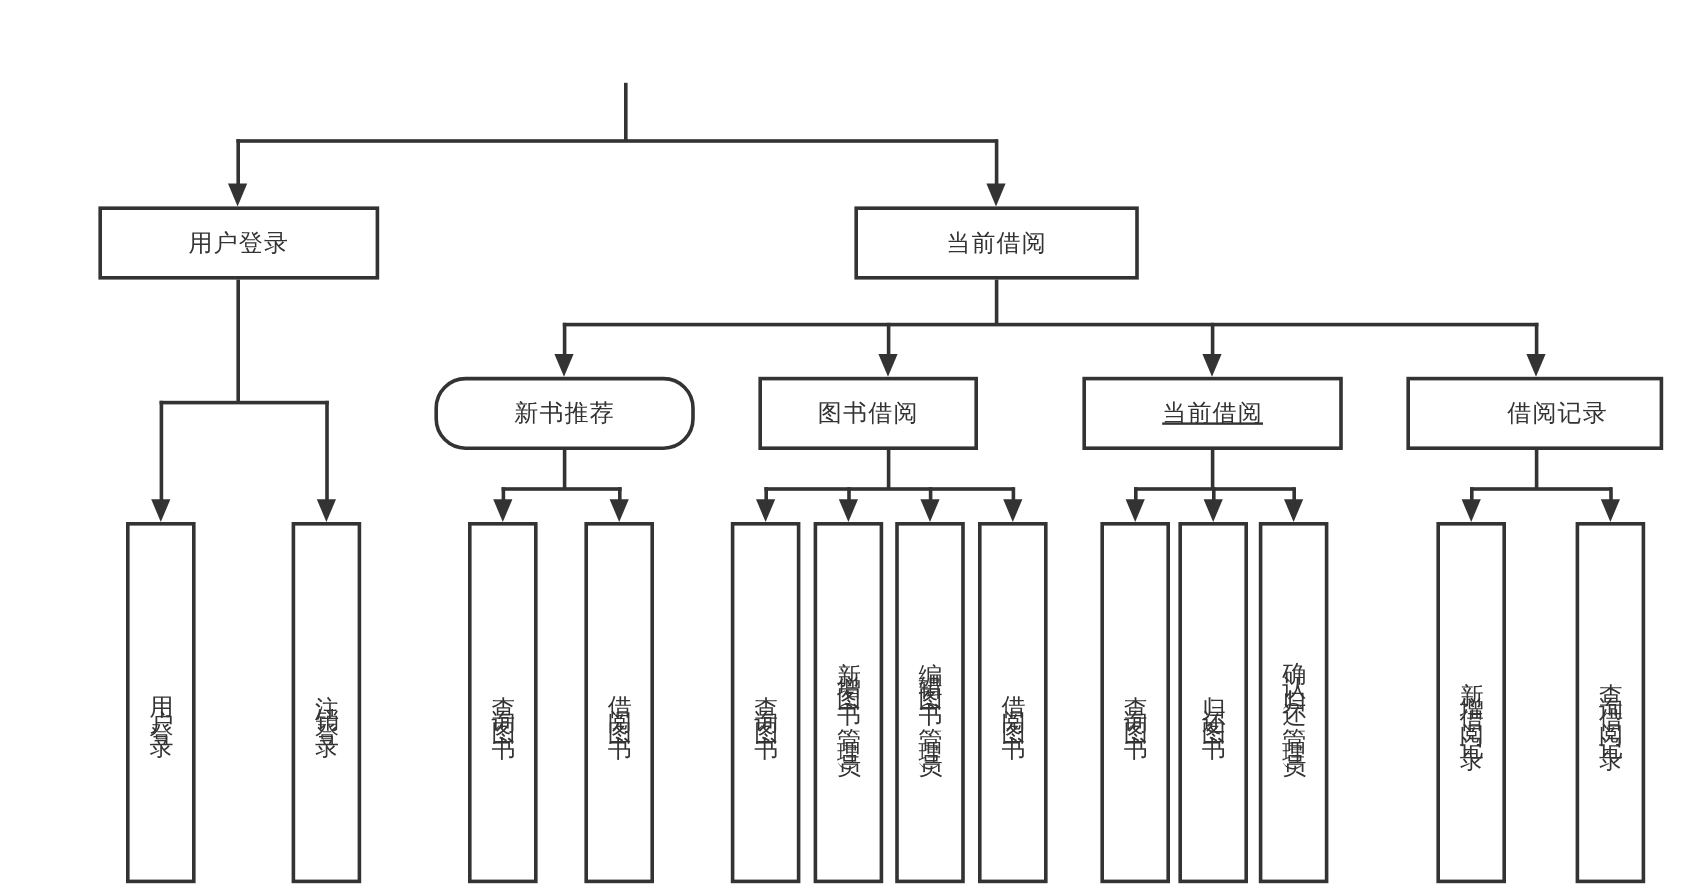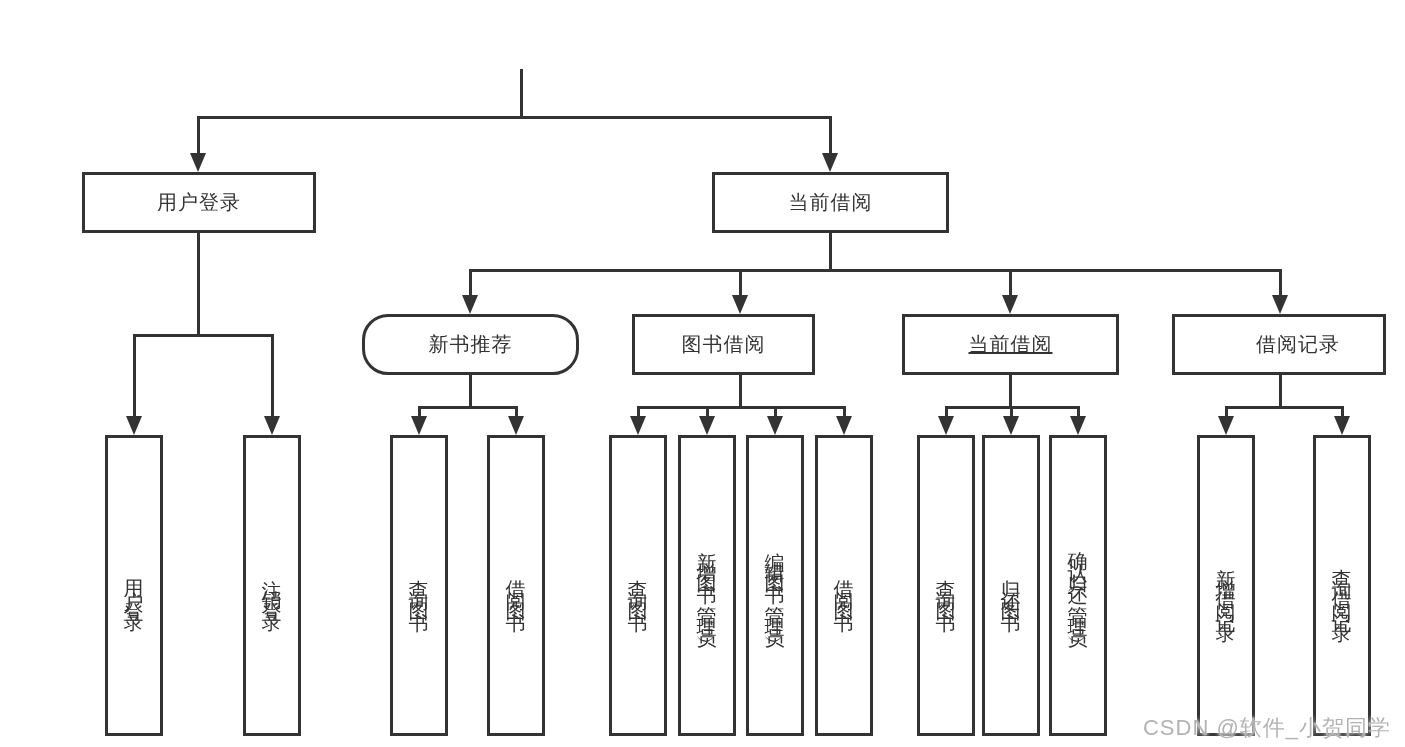--- a/index.html
+++ b/index.html
@@ -185,15 +185,14 @@
     <span class="vtxt">确认归还（管理员）</span>
   </div>
 
   <div class="leaf" style="left:1197px;">
     <span class="vtxt">新增借阅记录</span>
   </div>
   <div class="leaf" style="left:1313px;">
     <span class="vtxt">查询借阅记录</span>
   </div>
 
-  <div class="watermark">CSDN @软件_小贺同学</div>
 
 </div>
 
 </body></html>

